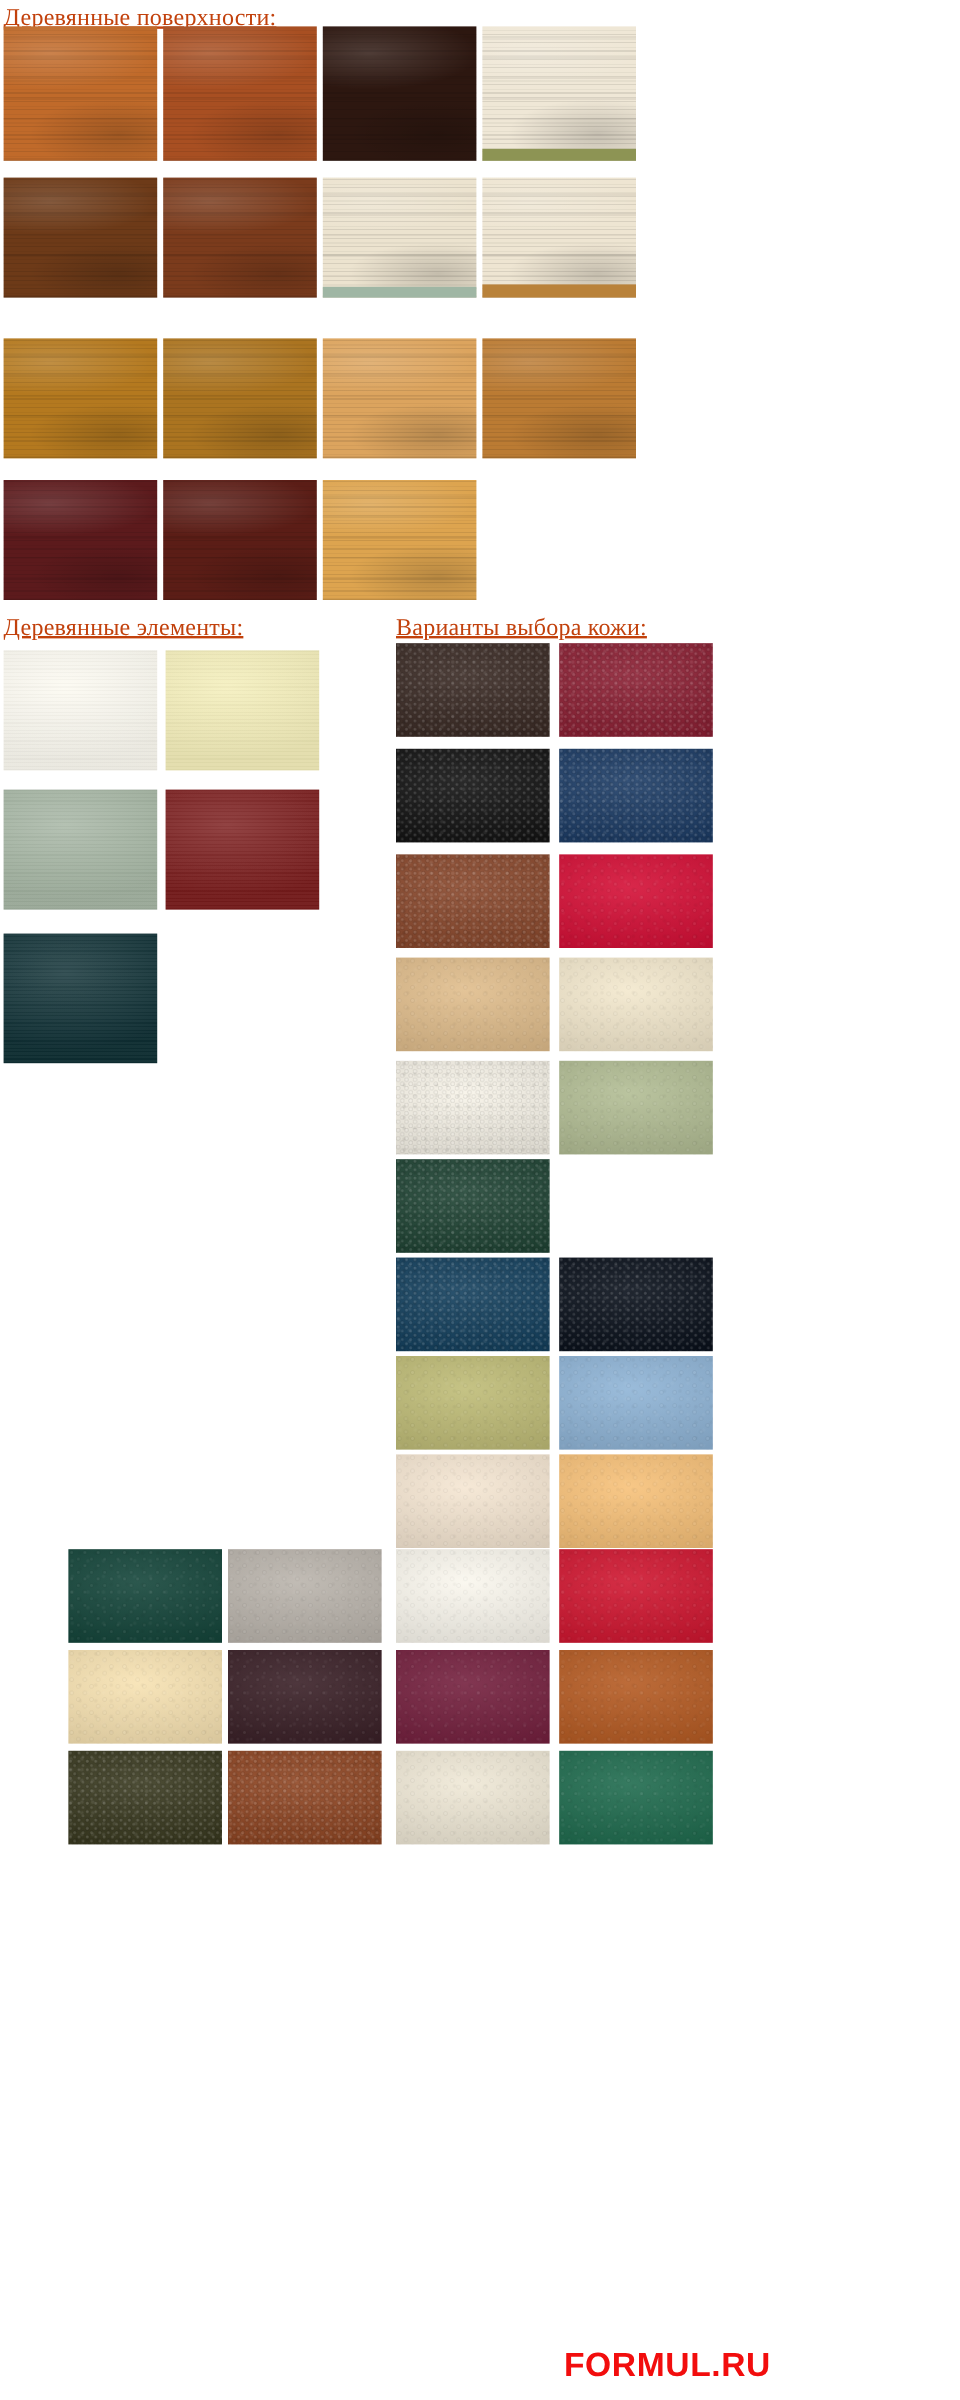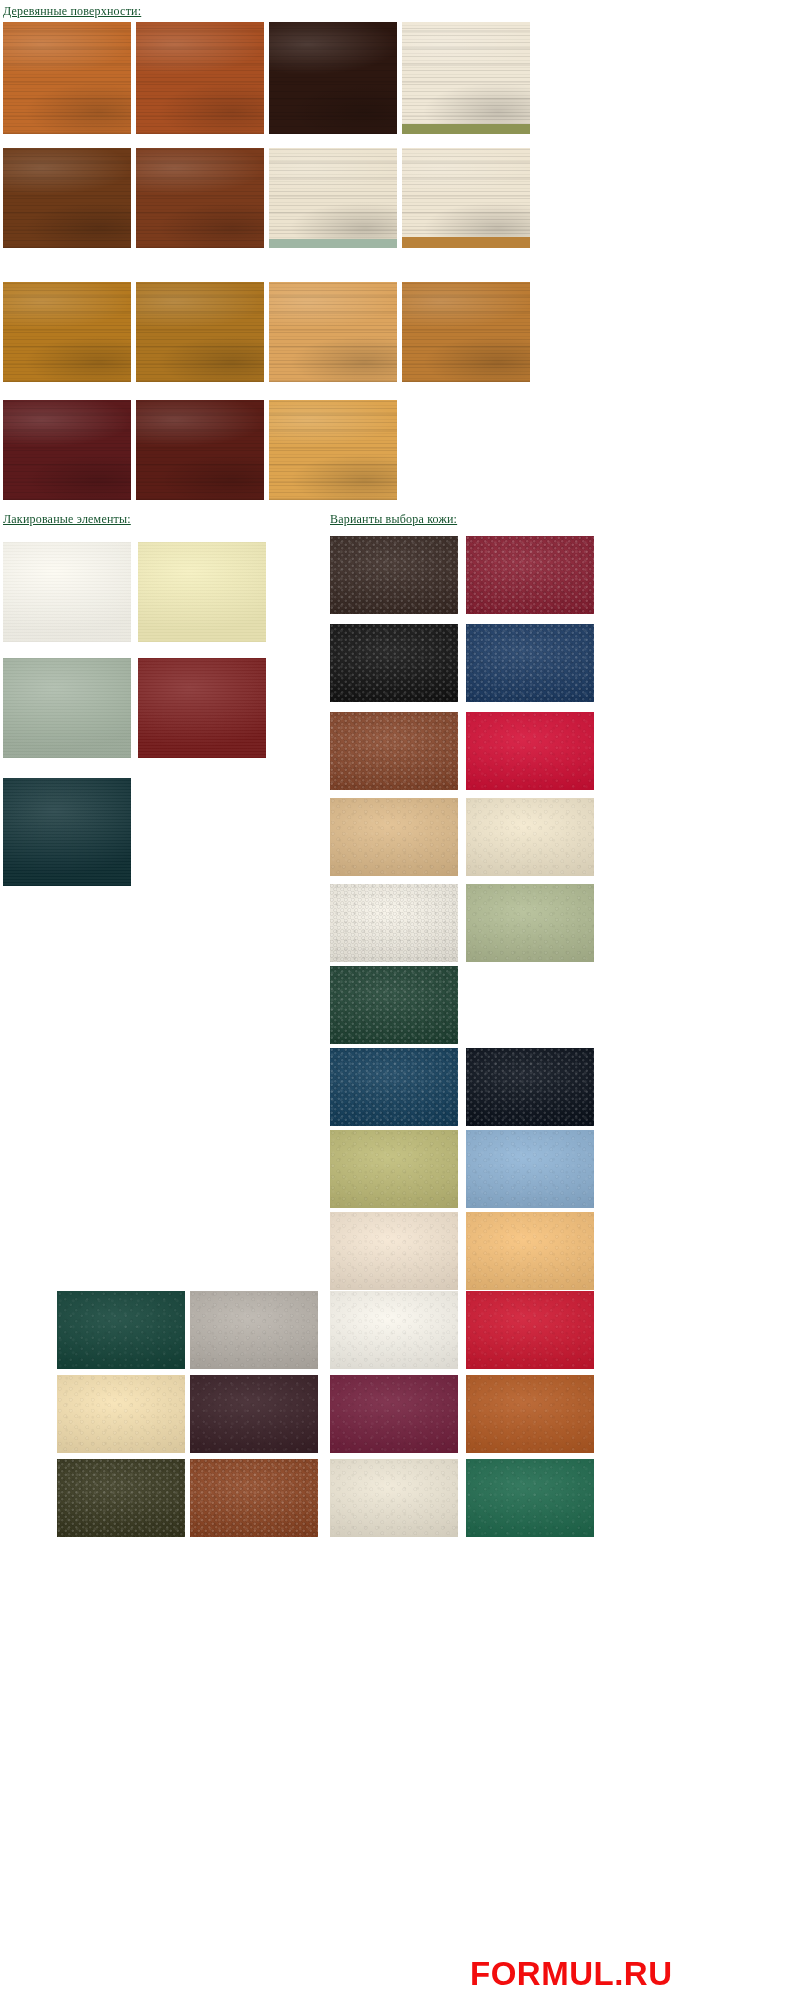--- a/index.html
+++ b/index.html
@@ -8,23 +8,23 @@
     background:#ffffff;
     font-family:"Liberation Serif", serif;
     position:relative;
     overflow:hidden;
   }
   .page{position:relative;width:800px;height:2000px;}
 
   .section-title{
     position:absolute;
     font-family:"Liberation Serif", serif;
-    font-size:12px;
+    font-size:20px;
     font-weight:400;
-    color:#14532d;
+    color:#c2410c;
     text-decoration:underline;
     letter-spacing:0.2px;
     white-space:nowrap;
   }
 
   .sw{
     position:absolute;
     background-repeat:no-repeat;
     background-size:100% 100%;
     box-shadow:0 0 0 0 rgba(0,0,0,0);
@@ -94,34 +94,34 @@
   
   .leath-smooth::after{
     background-size:11px 11px,11px 11px,13px 13px,13px 13px;
     opacity:.45;
   }
 
   .footer-logo{
     position:absolute;
     font-family:"Liberation Sans", sans-serif;
     font-weight:bold;
-    font-size:33px;
+    font-size:28px;
     letter-spacing:0.5px;
     color:#f20d0d;
     white-space:nowrap;
   }
 </style>
 </head>
 <body>
 
 <div class="page">
 
   <div class="section-title" style="left:3px;top:4px;">Деревянные поверхности:</div>
 
-  <div class="section-title" style="left:3px;top:512px;">Лакированые элементы:</div>
+  <div class="section-title" style="left:3px;top:512px;">Деревянные элементы:</div>
 
   <div class="section-title" style="left:330px;top:512px;text-align:center;">Варианты выбора кожи:</div>
 
   <div id="grp-wood">
       <div class="sw wood" style="left: 3px; top: 22px; width: 128px; height: 112px; background: rgb(192, 106, 42);"></div>
       <div class="sw wood" style="left: 136px; top: 22px; width: 128px; height: 112px; background: rgb(168, 79, 34);"></div>
       <div class="sw wood" style="left: 269px; top: 22px; width: 128px; height: 112px; background: rgb(45, 23, 16);"></div>
       <div class="sw wood" style="left: 402px; top: 22px; width: 128px; height: 112px; background: rgb(239, 231, 214);">
         <div style="position: absolute; left: 0px; right: 0px; bottom: 0px; height: 10px; background: rgb(141, 148, 84); z-index: 3;"></div>
       </div>

